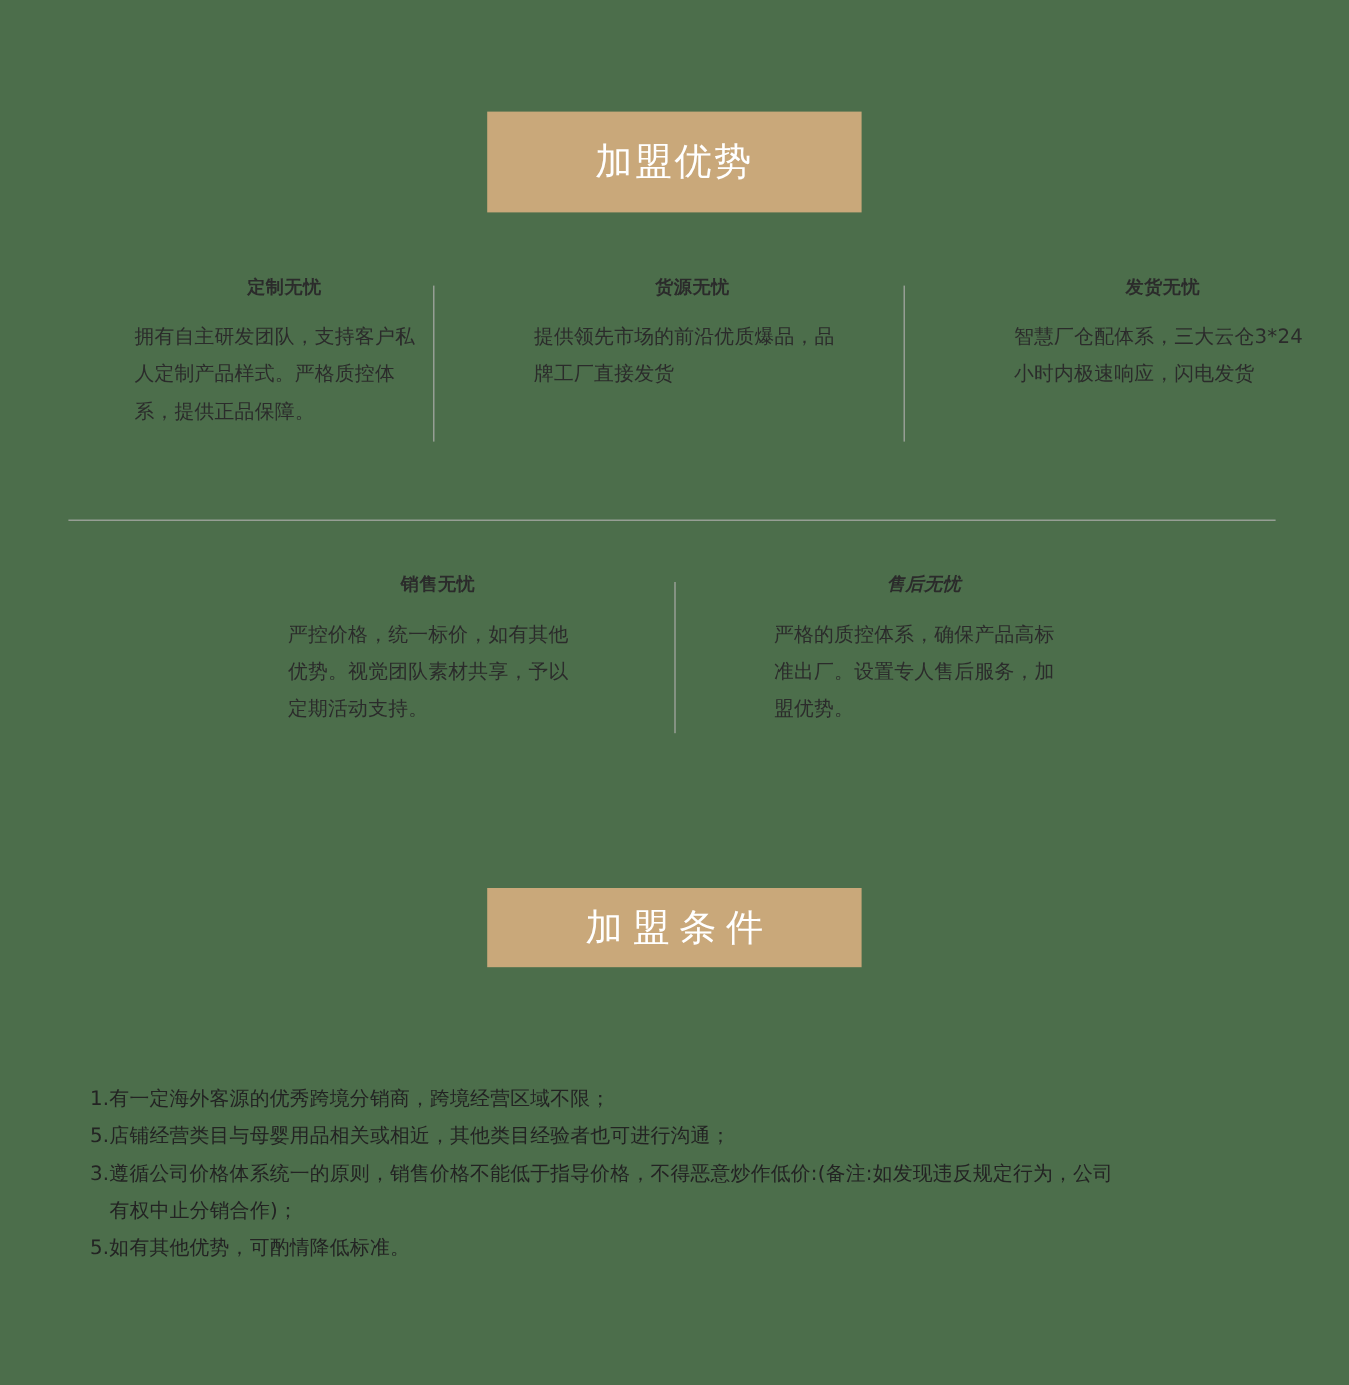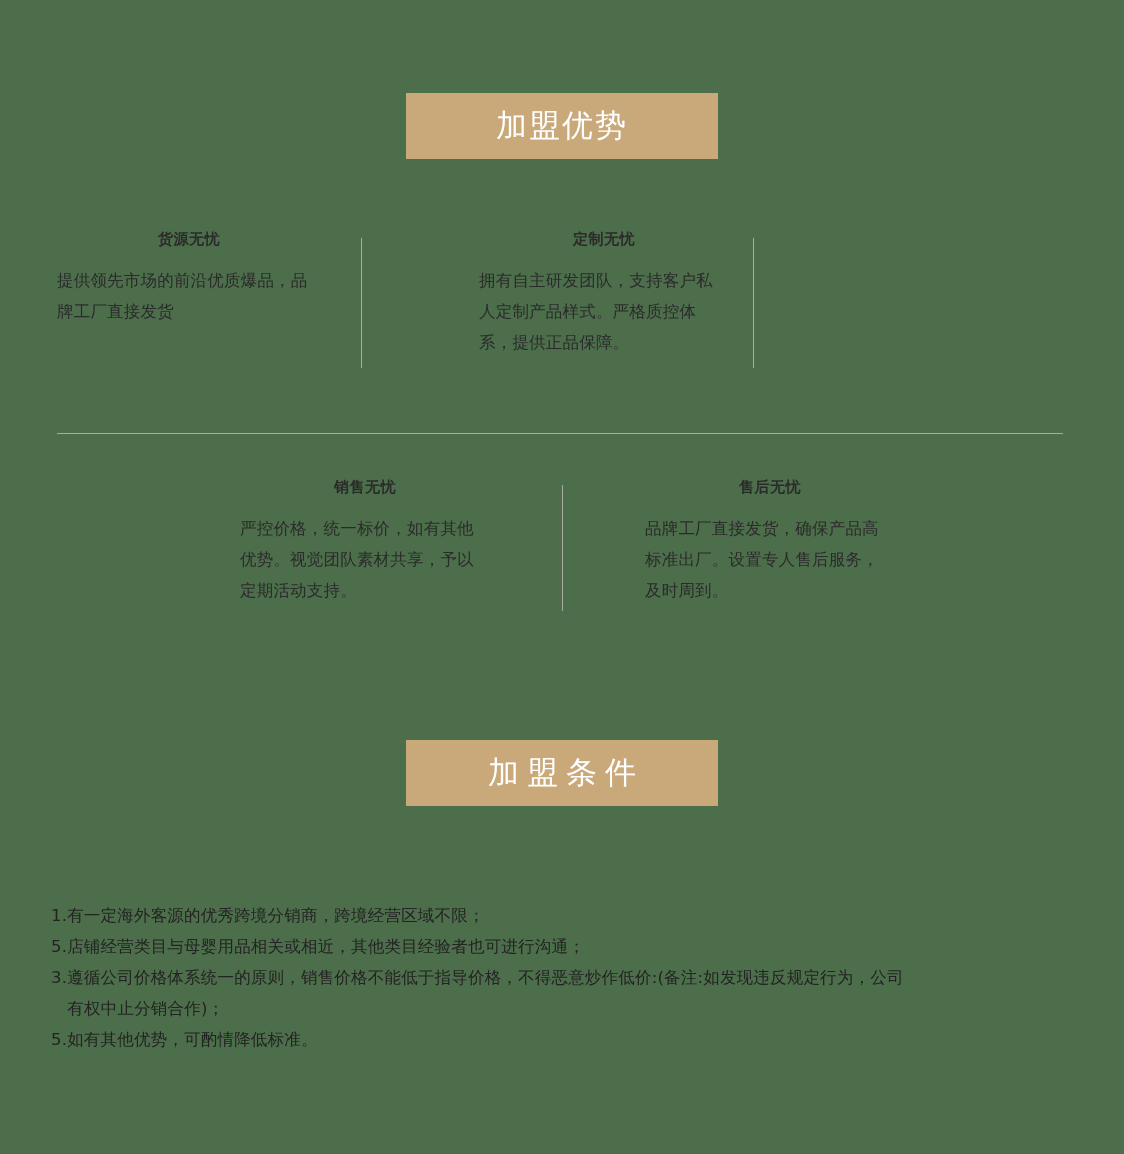--- a/index.html
+++ b/index.html
@@ -30,21 +30,21 @@
     align-items: center;
     justify-content: center;
     font-size: 31px;
     font-weight: 400;
     letter-spacing: 2px;
   }
   .banner-advantages {
     left: 406px;
     top: 93px;
     width: 312px;
-    height: 66px;
+    height: 84px;
   }
   .banner-conditions {
     left: 406px;
     top: 740px;
     width: 312px;
     height: 66px;
     letter-spacing: 8px;
     text-indent: 8px;
   }
 
@@ -97,21 +97,21 @@
   .col-c { width: 300px; margin-left: 62px; }
   .col-c .f-title { width: 248px; margin-left: 28px; }
   .col-c .f-body  { width: 248px; margin-left: 28px; }
 
   
   .col-d { width: 330px; margin-left: 215px; }
   .col-d .f-title { width: 250px; margin-left: 25px; }
   .col-d .f-body  { width: 250px; margin-left: 25px; }
 
   .col-e { width: 330px; margin-left: 95px; }
-  .col-e .f-title { width: 250px; margin-left: 5px; }
+  .col-e .f-title { width: 250px; margin-left: 5px; font-style: italic; }
   .col-e .f-body  { width: 250px; margin-left: 5px; }
 
   
   .v-divider {
     position: absolute;
     width: 1px;
     background: #a9aba7;
   }
   .vd-1 { left: 361px; top: 238px; height: 130px; }
   .vd-2 { left: 753px; top: 238px; height: 130px; }
@@ -122,21 +122,21 @@
     left: 57px;
     top: 433px;
     width: 1006px;
     height: 1px;
     background: #a9aba7;
   }
 
   
   .conditions {
     position: absolute;
-    left: 51px;
+    left: 75px;
     top: 900px;
     width: 1015px;
     color: #232323;
     font-size: 16.5px;
     line-height: 31px;
     letter-spacing: 0.2px;
   }
   .condition-item {
     white-space: pre-wrap;
   }
@@ -145,48 +145,52 @@
 <body>
 
 <div class="page">
 
   <div class="banner banner-advantages">
     <span>加盟优势</span>
   </div>
 
   <div class="features-row-1">
 
+    <div class="feature col-b">
+      <div class="f-title">定制无忧</div>
+      <div class="f-body">拥有自主研发团队，支持客户私人定制产品样式。严格质控体系，提供正品保障。</div>
+    </div>
+
     <div class="feature col-a">
       <div class="f-title">货源无忧</div>
       <div class="f-body">提供领先市场的前沿优质爆品，品牌工厂直接发货</div>
     </div>
 
-    <div class="feature col-b">
-      <div class="f-title">定制无忧</div>
-      <div class="f-body">拥有自主研发团队，支持客户私人定制产品样式。严格质控体系，提供正品保障。</div>
-    </div>
-
+    <div class="feature col-c">
+      <div class="f-title">发货无忧</div>
+      <div class="f-body">智慧厂仓配体系，三大云仓3*24小时内极速响应，闪电发货</div>
+    </div>
 
   </div>
 
   <div class="v-divider vd-1"></div>
   <div class="v-divider vd-2"></div>
 
   <div class="h-divider"></div>
 
   <div class="features-row-2">
 
     <div class="feature col-d">
       <div class="f-title">销售无忧</div>
       <div class="f-body">严控价格，统一标价，如有其他优势。视觉团队素材共享，予以定期活动支持。</div>
     </div>
 
     <div class="feature col-e">
       <div class="f-title">售后无忧</div>
-      <div class="f-body">品牌工厂直接发货，确保产品高标准出厂。设置专人售后服务，及时周到。</div>
+      <div class="f-body">严格的质控体系，确保产品高标准出厂。设置专人售后服务，加盟优势。</div>
     </div>
 
   </div>
 
   <div class="v-divider vd-3"></div>
 
   <div class="banner banner-conditions">
     <span>加盟条件</span>
   </div>
 

